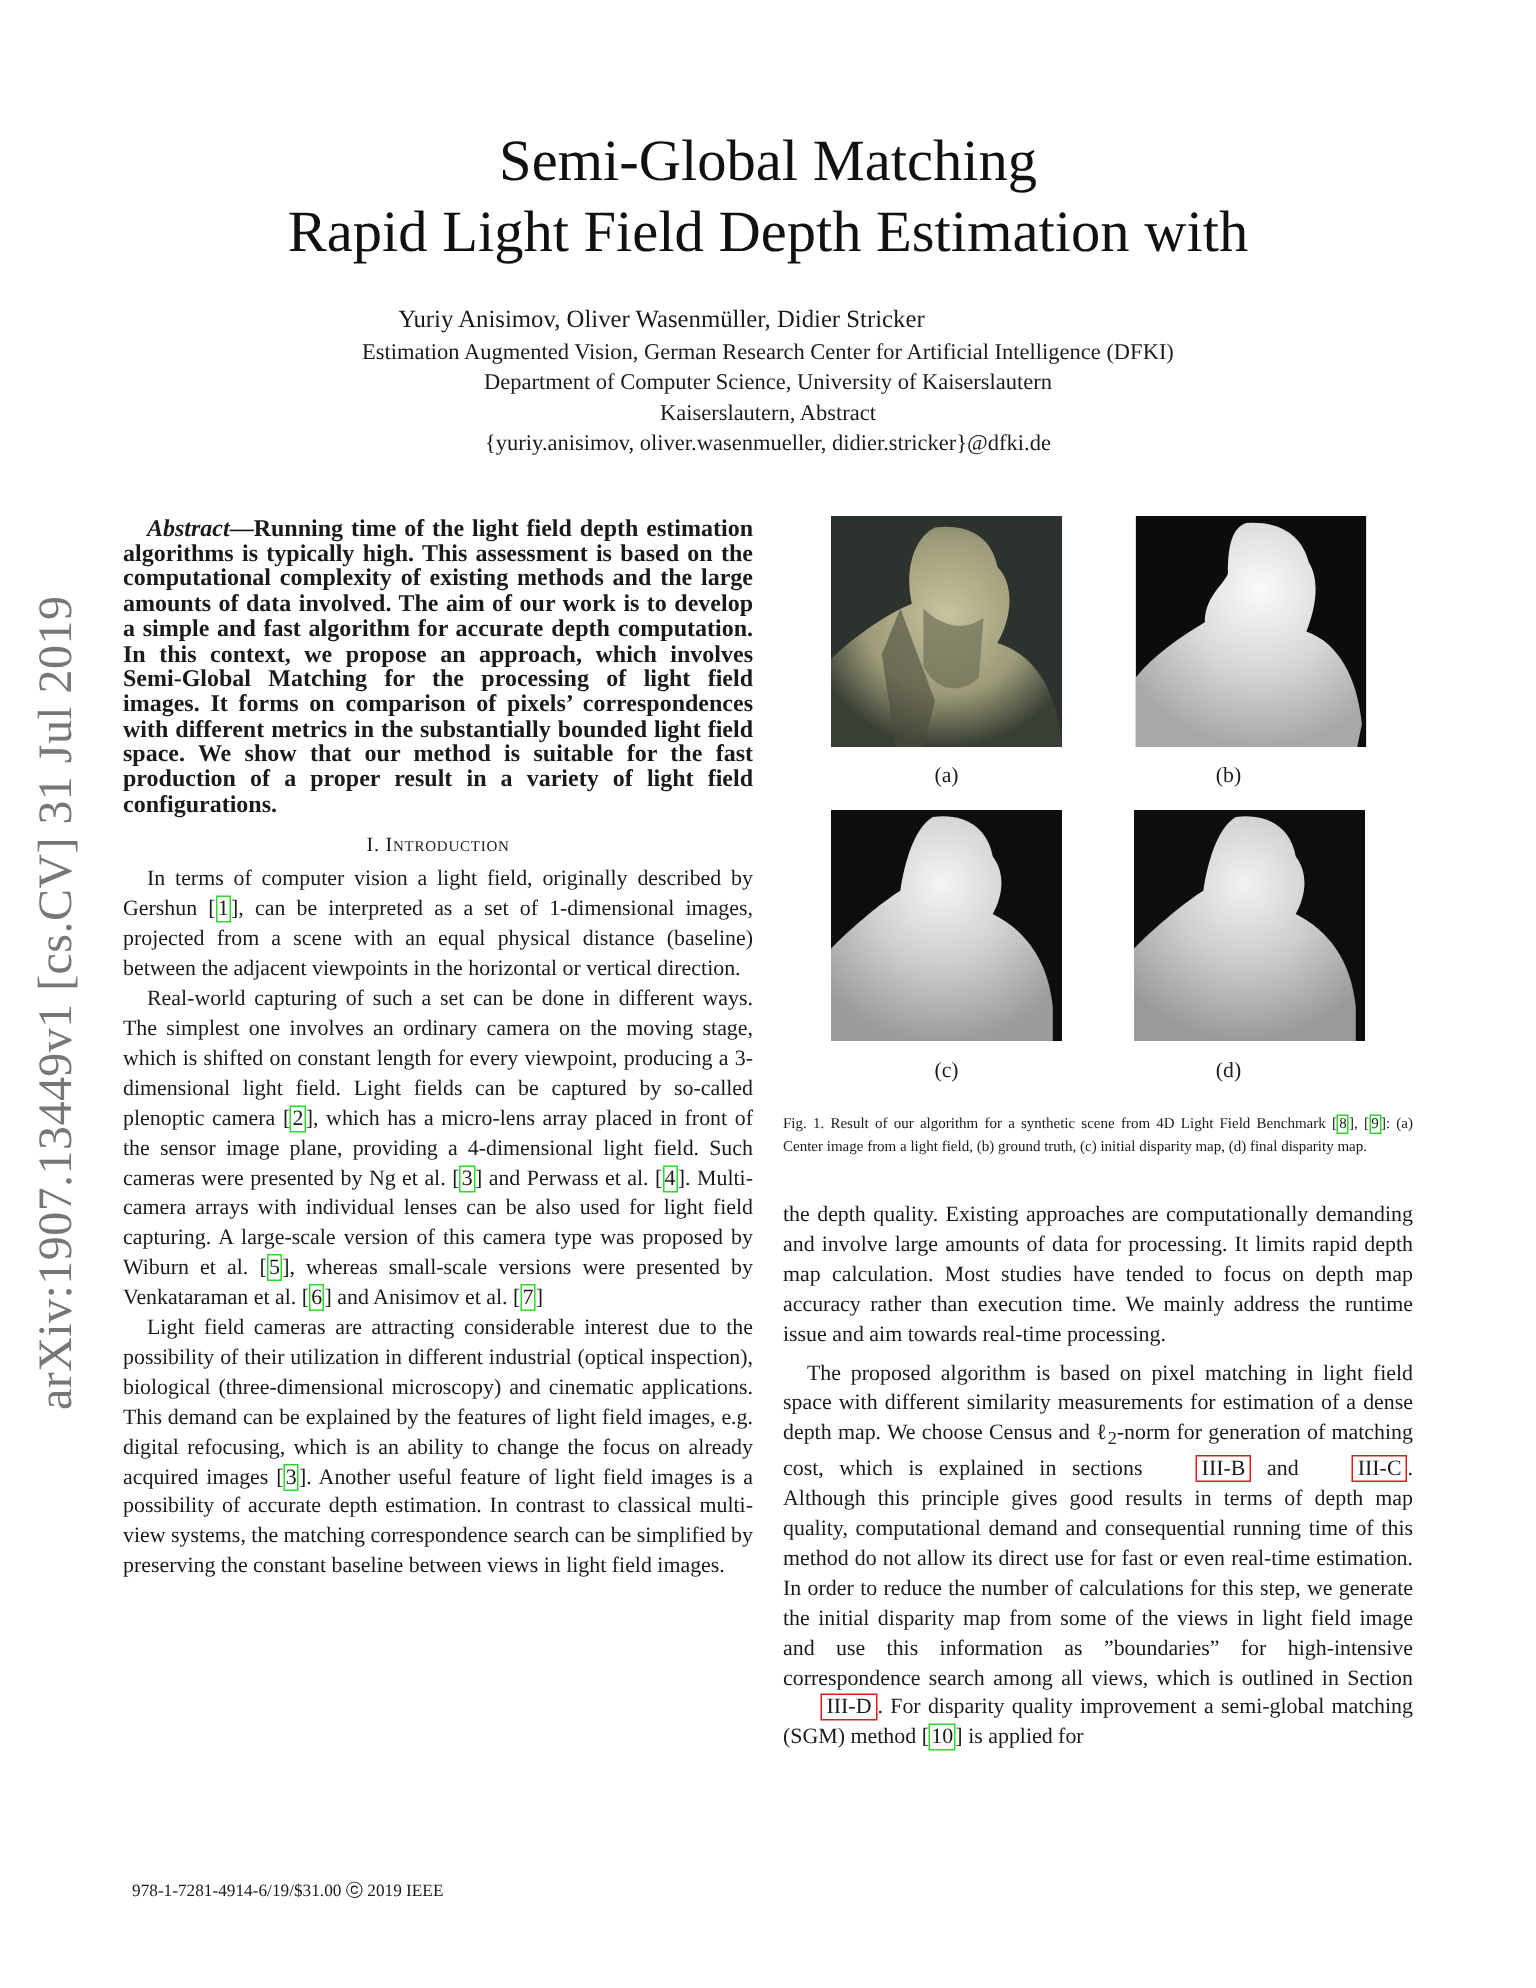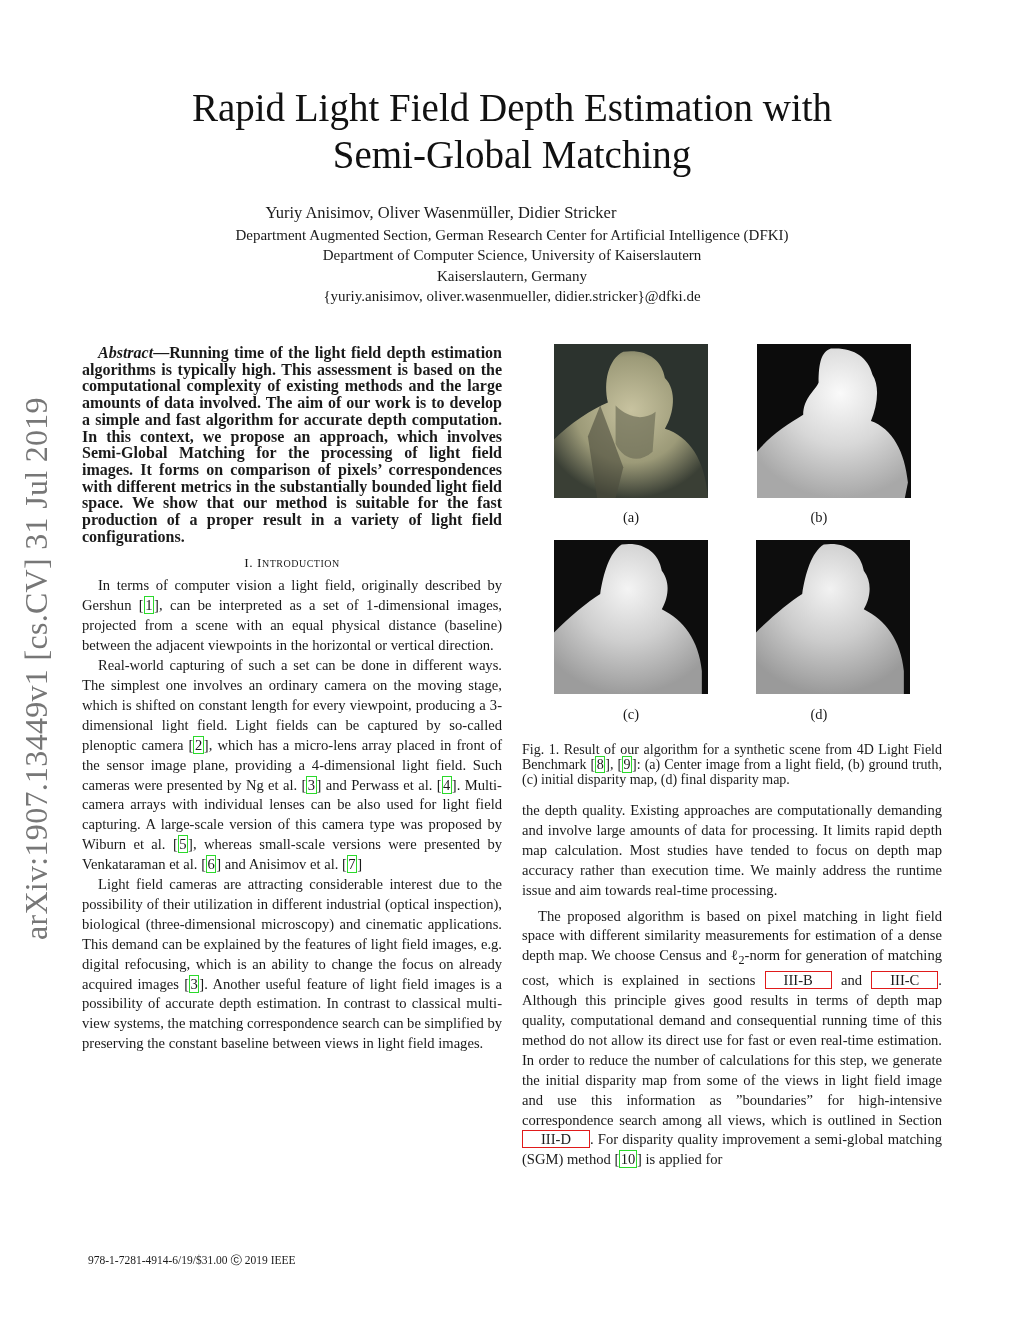--- a/index.html
+++ b/index.html
@@ -15,41 +15,41 @@
   .col { position: absolute; font-size: 14.6px; line-height: 19.9px; text-align: justify; }
   .col-left { left: 82px; width: 420px; top: 345px; }
   .col-right { left: 522px; width: 420px; top: 801px; }
   .abstract { font-weight: bold; font-size: 16px; line-height: 16.7px; text-indent: 16px; margin: 0 0 8px 0; }
   .abstract .lbl { font-style: italic; font-weight: bold; }
   .sec-head { text-align: center; font-size: 13.5px; letter-spacing: 0.5px; margin: 0 0 2px 0; line-height: 20px; }
   .sec-head .sc { font-size: 10px; }
   p.par { margin: 0; text-indent: 16px; }
   p.noind { text-indent: 0; }
   .cite { border: 1.3px solid #2bd92b; padding: 0 0.5px; }
-  .xref { border: 1.3px solid #e01a1a; padding: 0 18px; }
+  .xref { border: 1.3px solid #e01a1a; padding: 0 3px; margin-left: 25px; }
   .it { }
   .fig { position: absolute; }
   .panel { position: absolute; width: 154px; height: 154px; overflow: hidden; }
   .panel svg { width: 100%; height: 100%; display: block; }
   .sublabel { position: absolute; width: 154px; text-align: center; font-size: 14.5px; }
-  .caption { position: absolute; left: 522px; width: 420px; top: 743px; font-size: 14px; line-height: 14.8px; text-align: justify; }
+  .caption { position: absolute; left: 522px; width: 420px; top: 743px; font-size: 10px; line-height: 14.8px; text-align: justify; }
   .footer { position: absolute; left: 88px; top: 1253px; font-size: 11.5px; }
 </style>
 </head>
 <body>
 
 <div class="title">
+  <div>Semi-Global Matching</div>
   <div>Rapid Light Field Depth Estimation with</div>
-  <div>Semi-Global Matching</div>
 </div>
 
 <div class="authors">Yuriy Anisimov, Oliver Wasenmüller, Didier Stricker</div>
-<div class="affil" style="top:225px">Department Augmented Section, German Research Center for Artificial Intelligence (DFKI)</div>
+<div class="affil" style="top:225px">Estimation Augmented Vision, German Research Center for Artificial Intelligence (DFKI)</div>
 <div class="affil" style="top:245px">Department of Computer Science, University of Kaiserslautern</div>
-<div class="affil" style="top:266px">Kaiserslautern, Germany</div>
+<div class="affil" style="top:266px">Kaiserslautern, Abstract</div>
 <div class="affil" style="top:286px">{yuriy.anisimov, oliver.wasenmueller, didier.stricker}@dfki.de</div>
 
 <div class="arxiv">arXiv:1907.13449v1  [cs.CV]  31 Jul 2019</div>
 
 <div class="col col-left">
   <p class="abstract"><span class="lbl">Abstract</span><span>—Running time of the light field depth estimation algorithms is typically high. This assessment is based on the computational complexity of existing methods and the large amounts of data involved. The aim of our work is to develop a simple and fast algorithm for accurate depth computation. In this context, we propose an approach, which involves Semi-Global Matching for the processing of light field images. It forms on comparison of pixels’ correspondences with different metrics in the substantially bounded light field space. We show that our method is suitable for the fast production of a proper result in a variety of light field configurations.</span></p>
 
   <div class="sec-head"><span>I.</span> <span>I</span><span class="sc">NTRODUCTION</span></div>
 
   <p class="par"><span>In terms of computer vision a light field, originally described by Gershun </span>[<span class="cite" style="border-color: rgb(43, 217, 43);">1</span>]<span>, can be interpreted as a set of 1-dimensional images, projected from a scene with an equal physical distance (baseline) between the adjacent viewpoints in the horizontal or vertical direction.</span></p>

